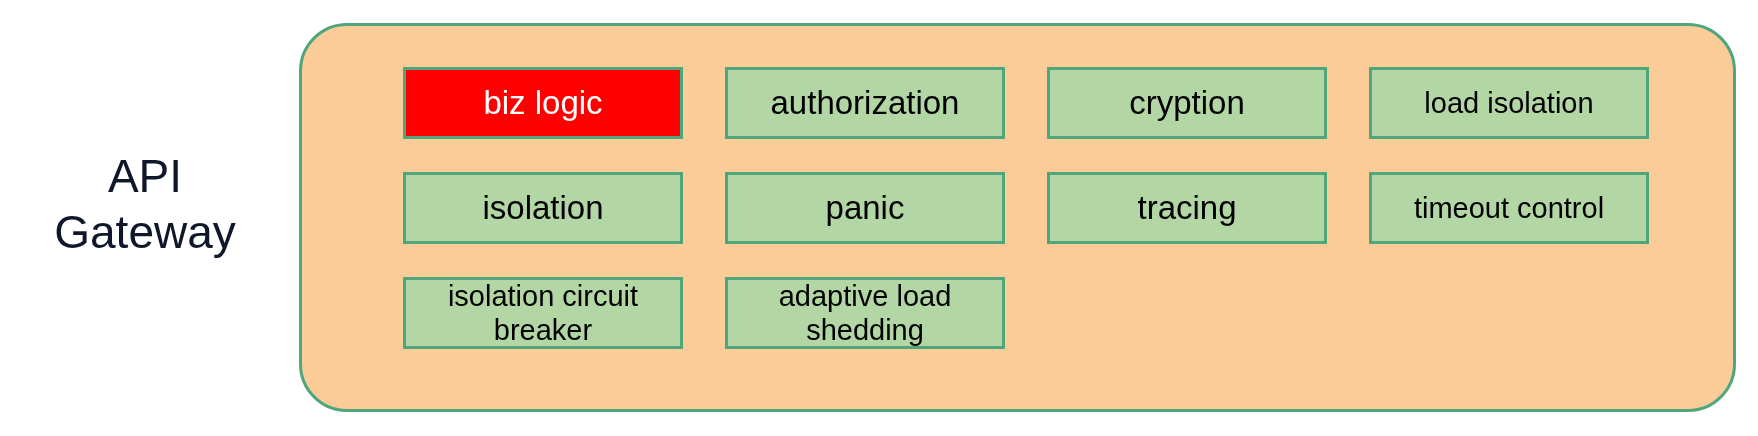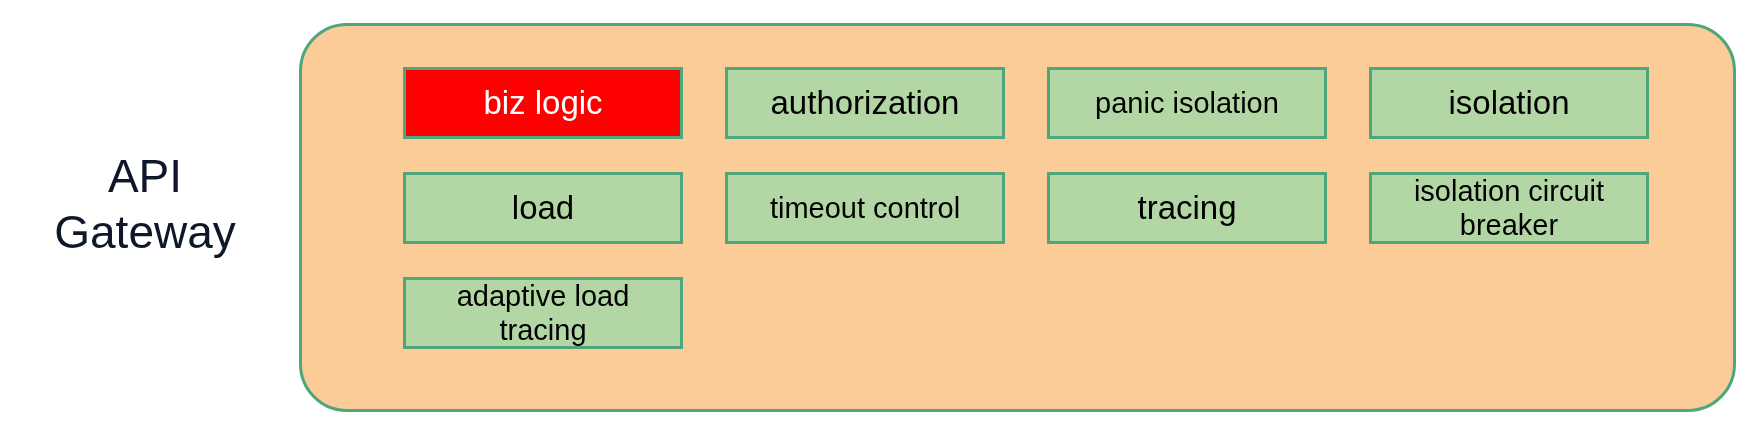--- a/index.html
+++ b/index.html
@@ -80,28 +80,29 @@
 <div id="diagram">
 
   <div id="gateway-label">API
 Gateway</div>
 
   <div id="gateway-container">
     <div id="module-grid">
 
       <div class="module-box highlight">biz logic</div>
       <div class="module-box">authorization</div>
+      <div class="module-box">cryption</div>
 
-      <div class="module-box small">panic isolation</div>
+      <div class="module-box small">load isolation</div>
       <div class="module-box">isolation</div>
-      <div class="module-box">load</div>
+      <div class="module-box">panic</div>
 
+      <div class="module-box">tracing</div>
       <div class="module-box small">timeout control</div>
-      <div class="module-box">tracing</div>
       <div class="module-box small">isolation circuit
 breaker</div>
       <div class="module-box small">adaptive load
-tracing</div>
+shedding</div>
 
     </div>
   </div>
 
 </div>
 
 </body></html>

